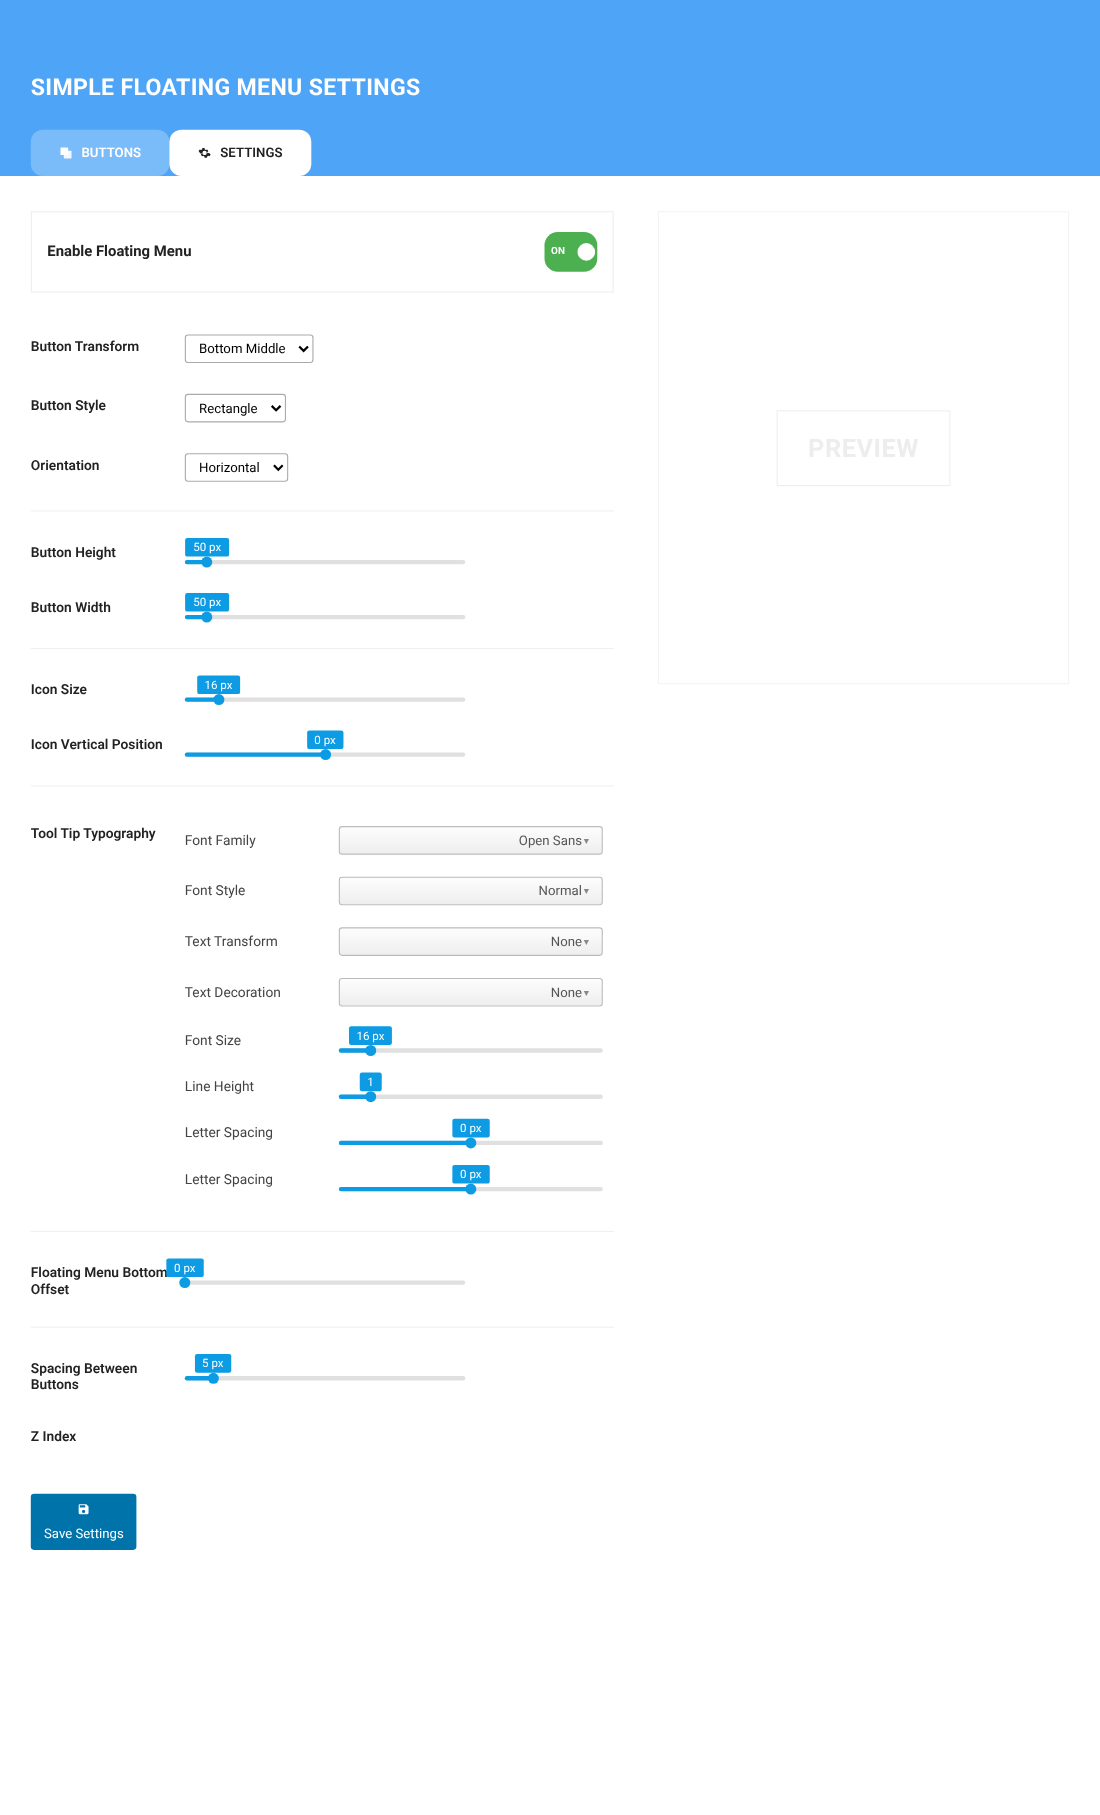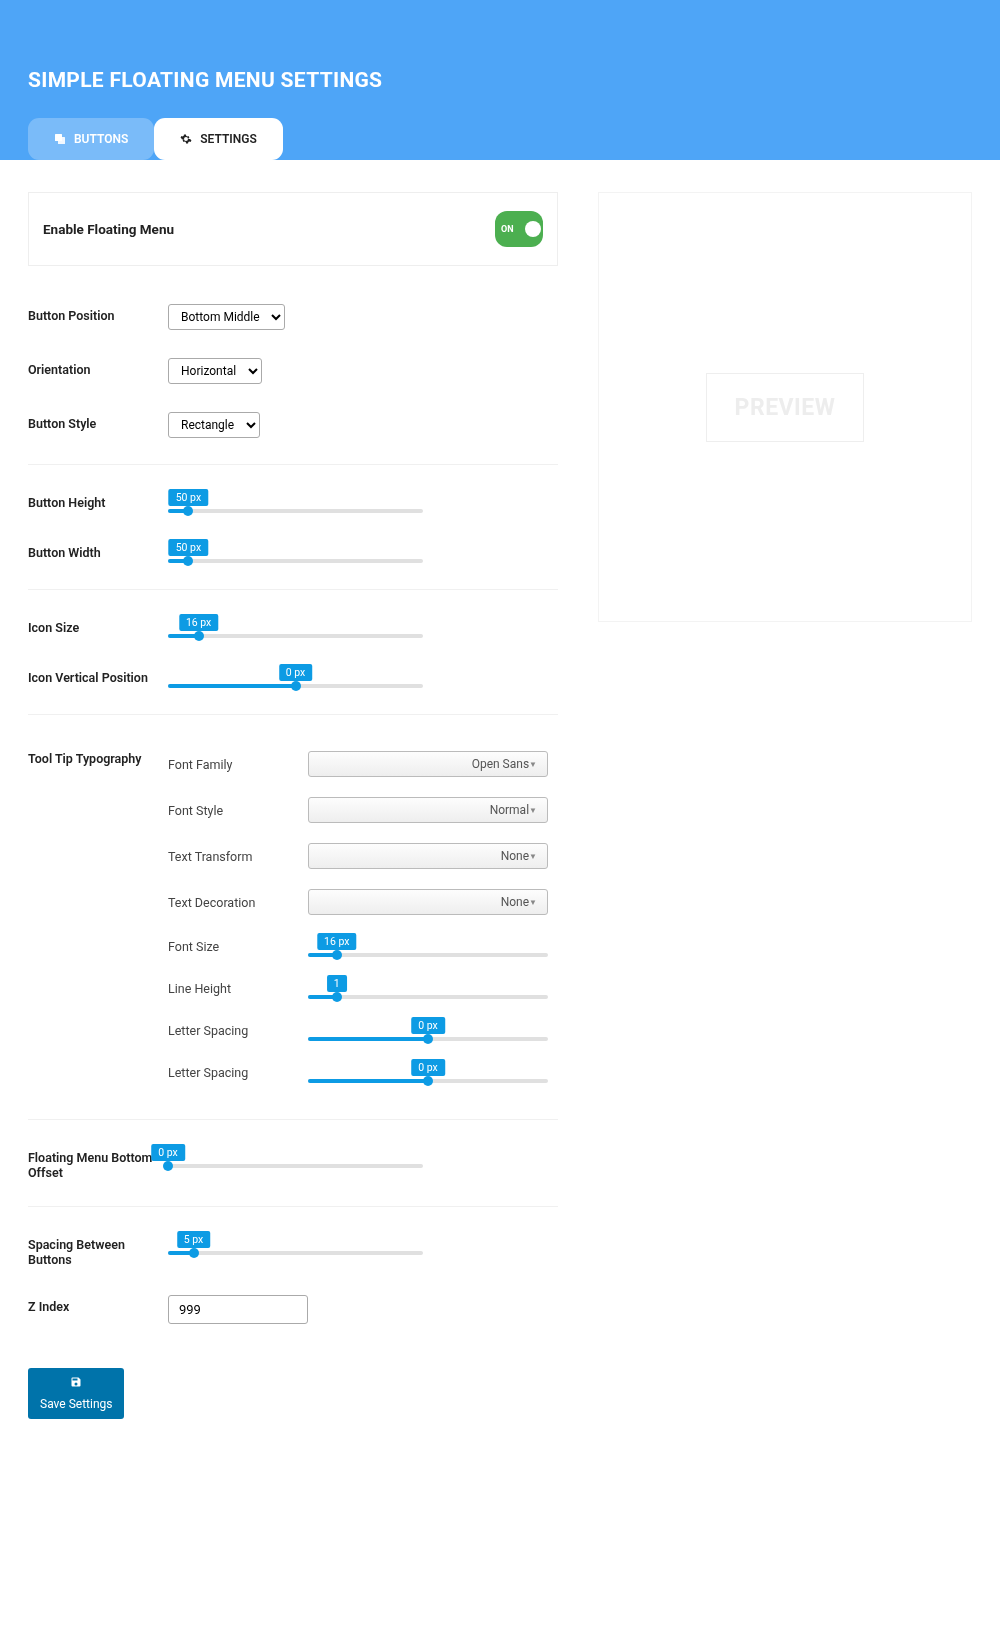--- a/index.html
+++ b/index.html
@@ -74,37 +74,37 @@
 
     <div class="panel">
       <div class="panel-label">Enable Floating Menu</div>
       <div class="toggle">
         <span class="toggle-text">ON</span>
         <span class="toggle-knob"></span>
       </div>
     </div>
 
     <div class="row">
-      <div class="row-label">Button Position</div>
+      <div class="row-label">Button Transform</div>
       <div class="row-control">
         <select class="native"><option>Bottom Middle</option></select>
       </div>
     </div>
 
     <div class="row">
+      <div class="row-label">Button Style</div>
+      <div class="row-control">
+        <select class="native"><option>Rectangle</option></select>
+      </div>
+    </div>
+
+    <div class="row">
       <div class="row-label">Orientation</div>
       <div class="row-control">
         <select class="native"><option>Horizontal</option></select>
-      </div>
-    </div>
-
-    <div class="row">
-      <div class="row-label">Button Style</div>
-      <div class="row-control">
-        <select class="native"><option>Rectangle</option></select>
       </div>
     </div>
 
     <hr class="hr">
 
     <div class="row">
       <div class="row-label">Button Height</div>
       <div class="row-control">
         <div class="slider-wrap small">
           <div class="slider-badge" style="left: 8%;">50 px</div>
@@ -274,23 +274,20 @@
           <div class="slider-track">
               <div class="slider-fill" style="width: 10%;"></div>
               <div class="slider-thumb" style="left: 10%;"></div>
             </div>
         </div>
       </div>
     </div>
 
     <div class="row">
       <div class="row-label">Z Index</div>
-      <div class="row-control">
-        <input class="textfield" value="999" style="">
-      </div>
     </div>
 
     <button class="save-btn">
       <span>
         <svg width="12" height="12" viewBox="0 0 24 24">
             <path d="M17 3H5a2 2 0 00-2 2v14a2 2 0 002 2h14a2 2 0 002-2V7l-4-4zm-5 16a3 3 0 110-6 3 3 0 010 6zm3-10H5V5h10v4z"></path>
           </svg>
       </span>
       <span>Save Settings</span>
     </button>

